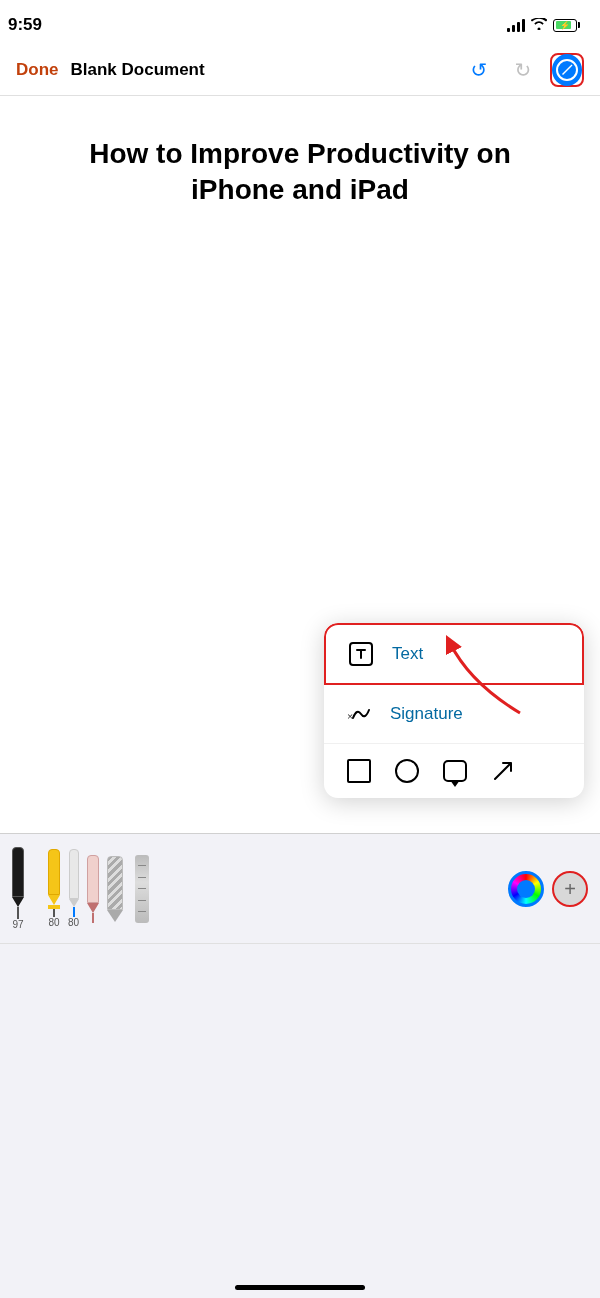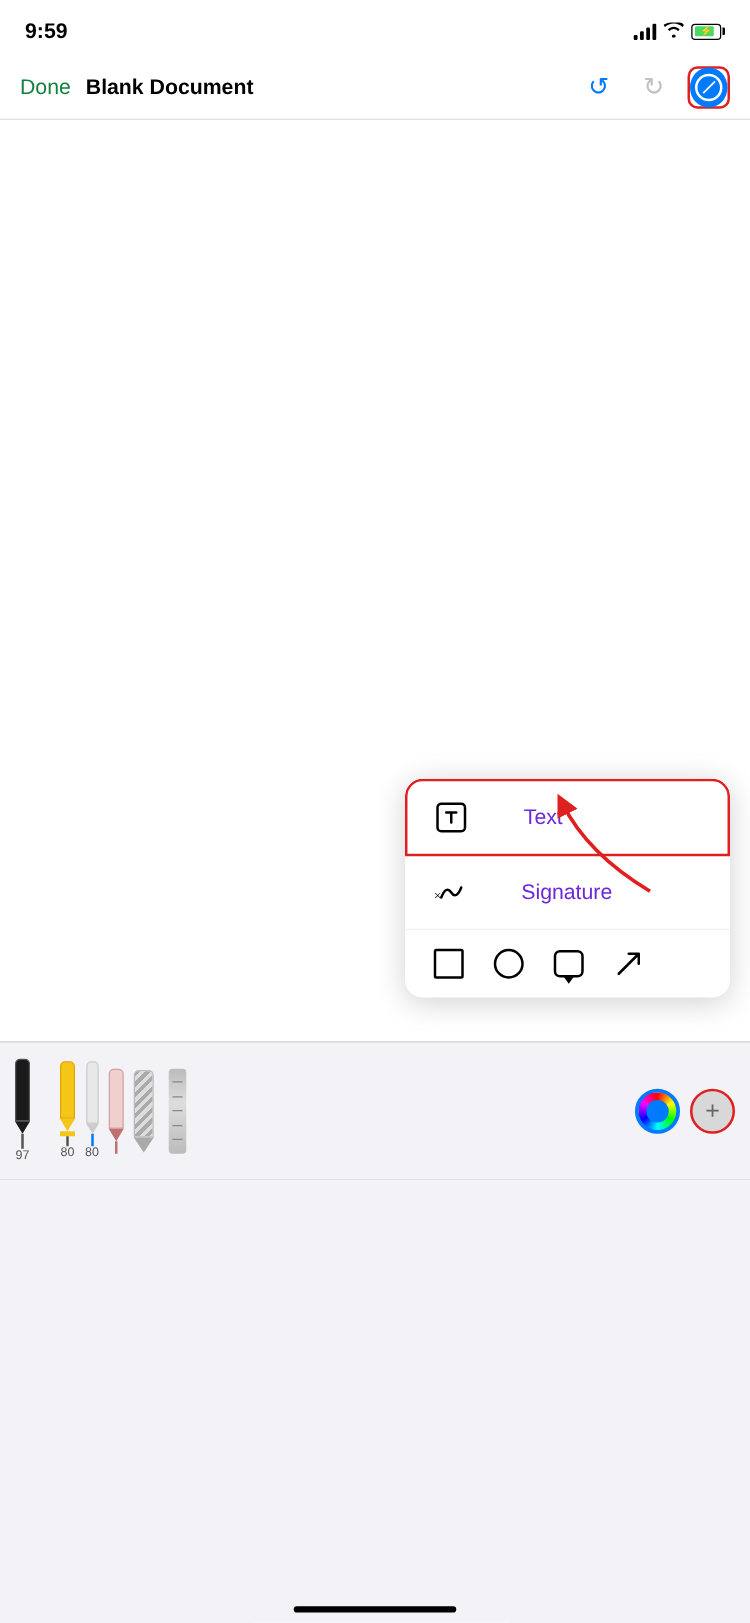--- a/index.html
+++ b/index.html
@@ -11,21 +11,21 @@
       font-family: -apple-system, 'SF Pro Display', 'Helvetica Neue', sans-serif;
       overflow: hidden;
       position: relative;
     }
 
     
     .status-bar {
       display: flex;
       justify-content: space-between;
       align-items: center;
-      padding: 12px 20px 6px 20px;
+      padding: 12px 20px 6px 8px;
       background: #fff;
       height: 44px;
     }
     .status-time {
       font-size: 17px;
       font-weight: 600;
       color: #000;
     }
     .status-icons {
       display: flex;
@@ -97,23 +97,23 @@
       background: #fff;
       border-bottom: 1px solid #e0e0e0;
       height: 52px;
     }
     .toolbar-left {
       display: flex;
       align-items: center;
       gap: 12px;
     }
     .toolbar-done {
-      color: #15803d;
+      color: #c2410c;
       font-size: 17px;
-      font-weight: 400;
+      font-weight: 700;
       cursor: pointer;
     }
     .toolbar-title {
       font-size: 17px;
       font-weight: 600;
       color: #000;
     }
     .toolbar-right {
       display: flex;
       align-items: center;
@@ -245,22 +245,21 @@
       padding: 14px 20px;
       gap: 16px;
       cursor: pointer;
       border-bottom: 1px solid #f0f0f0;
     }
     .popup-item:last-child {
       border-bottom: none;
     }
     .popup-item-label {
       font-size: 17px;
-      color: #6d28d9;
-      margin-left: 27px;
+      color: #0369a1;
     }
     .popup-item.text-item {
       border: 2.5px solid #e02020;
       border-radius: 14px 14px 0 0;
     }
     .popup-shapes-row {
       display: flex;
       align-items: center;
       padding: 12px 20px;
       gap: 18px;
@@ -434,20 +433,23 @@
             <path d="M3 12L5.5 9.5L11.5 3.5L12.5 4.5L6.5 10.5L4 13L3 12Z" fill="white"></path>
             <path d="M11.5 3.5L12.5 2.5L13.5 3.5L12.5 4.5L11.5 3.5Z" fill="white"></path>
           </svg>
         </div>
       </div>
     </div>
   </div>
 </div>
 
 <div class="document-area">
+  <div class="document-content">
+    <p class="document-title">How to Improve Productivity on iPhone and iPad</p>
+  </div>
 
   <div class="popup-menu">
 
     <div class="popup-item text-item">
       <div class="shape-icon">
         <svg width="28" height="28" viewBox="0 0 28 28" fill="none">
           <rect x="3" y="3" width="22" height="22" rx="3" stroke="#000" stroke-width="2"></rect>
           <path d="M10 10h8M14 10v8" stroke="#000" stroke-width="2" stroke-linecap="round"></path>
         </svg>
       </div>

